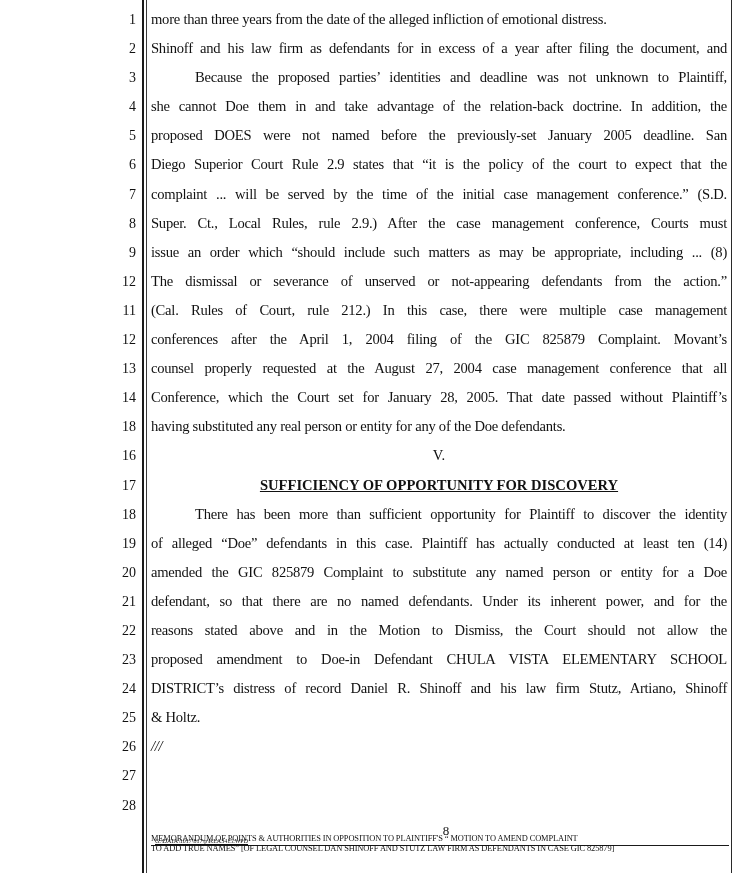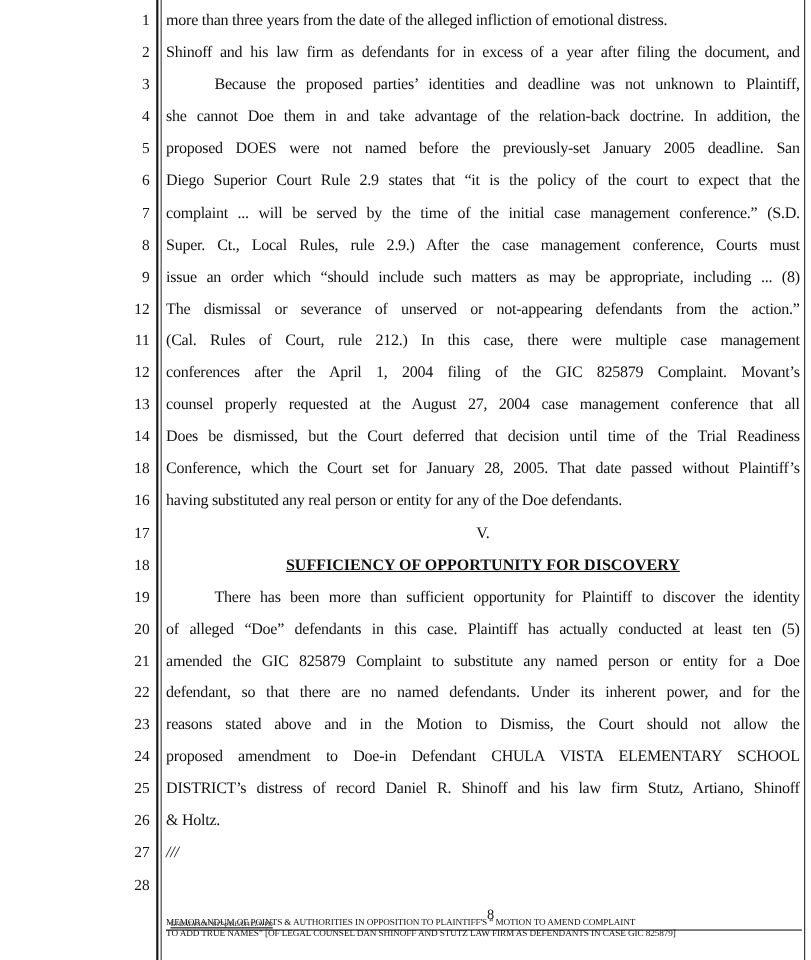--- a/index.html
+++ b/index.html
@@ -173,27 +173,26 @@
     <div class="tline">she cannot Doe them in and take advantage of the relation-back doctrine.  In addition, the</div>
     <div class="tline">proposed DOES were not named before the previously-set January 2005 deadline.  San</div>
     <div class="tline">Diego Superior Court Rule 2.9 states that “it is the policy of the court to expect that the</div>
     <div class="tline">complaint ... will be served by the time of the initial case management conference.”  (S.D.</div>
     <div class="tline">Super. Ct., Local Rules, rule 2.9.)  After the case management conference, Courts must</div>
     <div class="tline">issue an order which “should include such matters as may be appropriate, including ... (8)</div>
     <div class="tline">The dismissal or severance of unserved or not-appearing defendants from the action.”</div>
     <div class="tline">(Cal. Rules of Court, rule 212.)     In  this case, there were multiple case management</div>
     <div class="tline">conferences after the April 1, 2004 filing of the   GIC 825879 Complaint.  Movant’s</div>
     <div class="tline">counsel properly requested at the August 27, 2004 case management conference that all</div>
-    <div class="tline">Does be dismissed, but the Court deferred that decision until time of the Trial Readiness</div>
     <div class="tline">Conference, which the Court set for January 28, 2005.  That date passed without Plaintiff’s</div>
     <div class="tline last">having substituted any real person or entity for any of the Doe defendants.</div>
     <div class="tline center section-num">V.</div>
     <div class="tline center"><span class="heading">SUFFICIENCY OF OPPORTUNITY FOR DISCOVERY</span></div>
     <div class="tline indent">There has been more than sufficient opportunity for Plaintiff to discover the identity</div>
-    <div class="tline">of alleged “Doe” defendants in this case.  Plaintiff has actually conducted at least ten (5)</div>
+    <div class="tline">of alleged “Doe” defendants in this case.  Plaintiff has actually conducted at least ten (14)</div>
     <div class="tline">amended the GIC 825879 Complaint to substitute any named person or entity for a Doe</div>
     <div class="tline">defendant, so that there are no named defendants. Under its inherent power, and for the</div>
     <div class="tline">reasons stated above and in the Motion to Dismiss, the Court should not allow the</div>
     <div class="tline">proposed amendment to Doe-in Defendant CHULA VISTA ELEMENTARY SCHOOL</div>
     <div class="tline">DISTRICT’s distress of record Daniel R. Shinoff and his law firm Stutz, Artiano, Shinoff</div>
     <div class="tline last">&amp; Holtz.</div>
     <div class="tline last" style="font-style: italic;">///</div>
   </div>
 
   <div class="footer">

